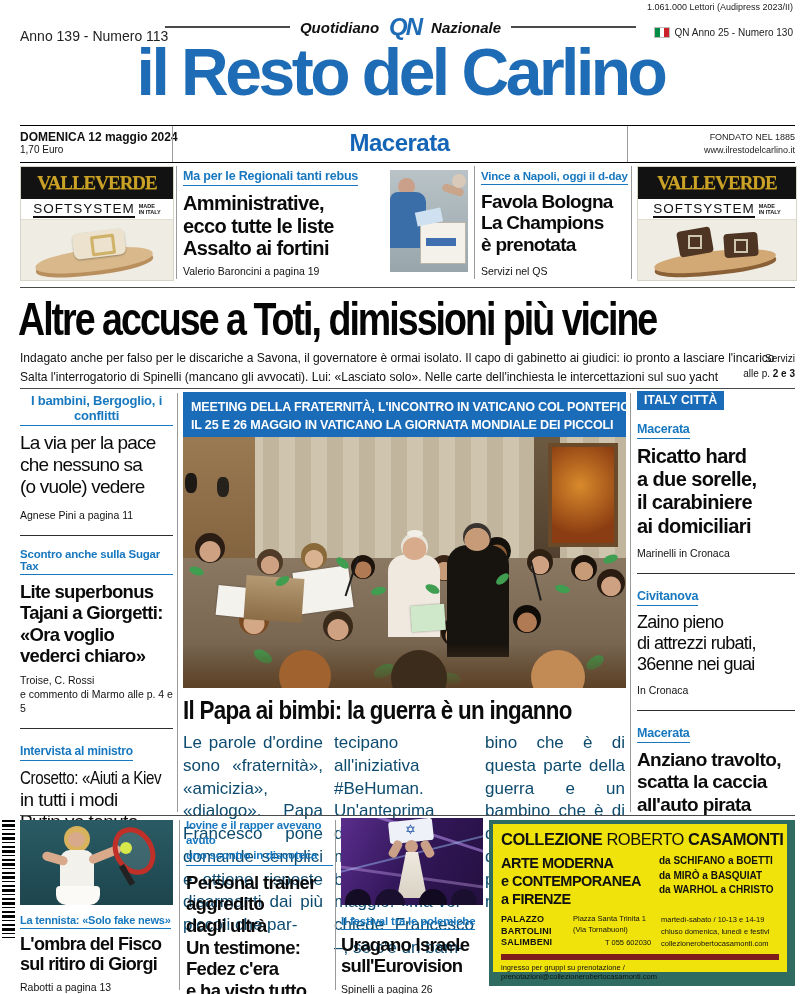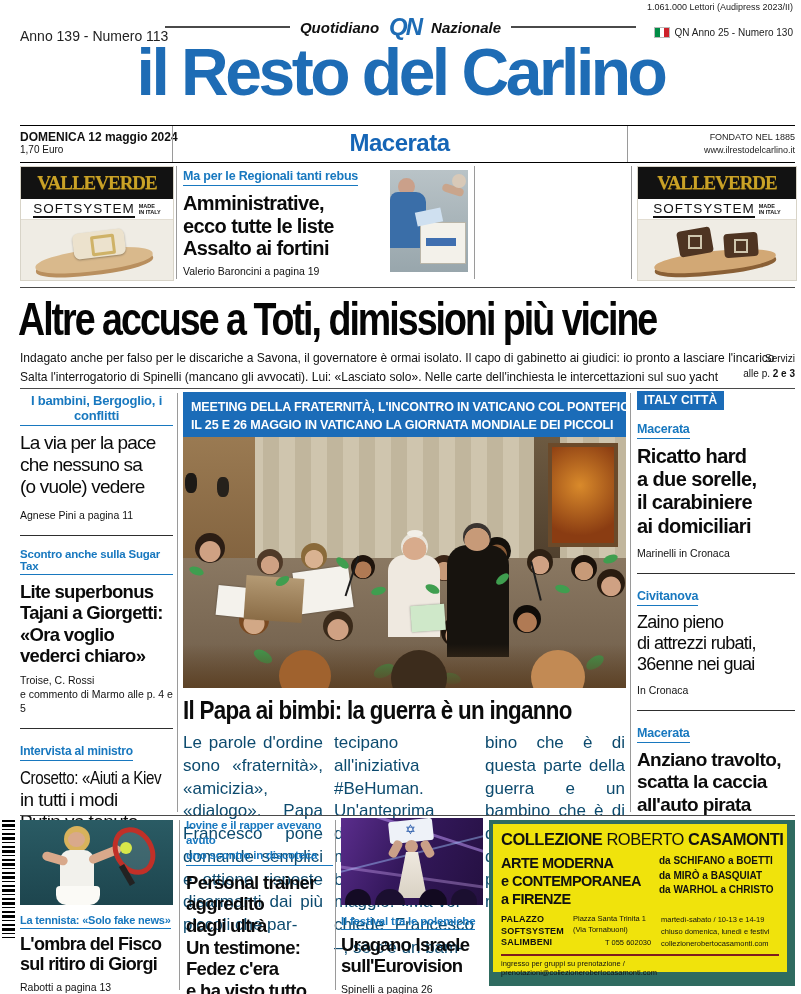--- a/index.html
+++ b/index.html
@@ -95,20 +95,29 @@
     <div class="abs" style="left:0px;top:22px;width:36px;height:56px;background:#3a6ea8;border-radius:8px 10px 0 0;"></div>
     <div class="abs" style="left:52px;top:16px;width:22px;height:8px;background:#c9a58c;border-radius:4px;transform:rotate(18deg);"></div>
     <div class="head" style="left:62px;top:4px;width:14px;height:14px;background:#d8c9b8;"></div>
     <div class="abs" style="left:30px;top:52px;width:44px;height:40px;background:#f3f1ea;border:1px solid #b9b5a8;"></div>
     <div class="abs" style="left:36px;top:68px;width:30px;height:8px;background:#3f6fb0;"></div>
     <div class="abs" style="left:26px;top:40px;width:26px;height:14px;background:#cfe0f0;transform:rotate(-12deg);"></div>
   </div>
 
   <div class="vline abs" style="left:474px;top:166px;height:113px;"></div>
 
+  <div class="abs" style="left:481px;top:166px;width:147px;height:113px;">
+    <span class="kicker" style="font-size:11.5px;">Vince a Napoli, oggi il d-day</span>
+    <div class="hl b prelines" style="font-size:19px;margin-top:6px;letter-spacing:-0.7px;">Favola Bologna
+La Champions
+è prenotata</div>
+    <div class="byline" style="position:absolute;bottom:2px;left:0;">
+      <span>Servizi nel </span><strong>QS</strong>
+    </div>
+  </div>
 
   <div class="vline abs" style="left:631px;top:166px;height:113px;"></div>
 
   <div class="abs" style="left:637px;top:166px;width:158px;height:113px;background:#efece4;border:1px solid #d8d4c8;">
     <div style="background:#121212;height:32px;text-align:center;">
       <span class="vv-gold" style="font-size:19px;letter-spacing:-1px;line-height:32px;">VALLEVERDE</span>
     </div>
     <div style="background:#fff;height:20px;display:flex;align-items:center;justify-content:center;gap:4px;border-bottom:1px solid #e2ddd2;">
       <span style="font-size:13.5px;letter-spacing:1px;color:#111;border-bottom:2px solid #111;">SOFTSYSTEM</span>
       <span class="prelines" style="font-size:5.5px;font-weight:bold;color:#111;line-height:1.1;">MADE
@@ -360,30 +369,30 @@
           <div>a FIRENZE</div>
         </div>
         <div style="flex:1;font-weight:bold;font-size:10px;line-height:1.45;color:#111;">
           <div>da SCHIFANO a BOETTI</div>
           <div>da MIRÒ a BASQUIAT</div>
           <div>da WARHOL a CHRISTO</div>
         </div>
       </div>
       <div style="display:flex;margin-top:6px;font-size:7.5px;color:#111;">
         <div class="prelines b" style="width:72px;font-size:9px;line-height:1.25;letter-spacing:0.2px;">PALAZZO
-SOFTSYSTEM
+BARTOLINI
 SALIMBENI</div>
         <div style="width:88px;line-height:1.4;">
           <div>Piazza Santa Trinita 1</div>
           <div>(Via Tornabuoni)</div>
           <div style="margin-top:3px;margin-left:32px;">T 055 602030</div>
         </div>
         <div style="flex:1;line-height:1.55;">
           <div>martedì-sabato / 10-13 e 14-19</div>
           <div>chiuso domenica, lunedì e festivi</div>
           <div>collezionerobertocasamonti.com</div>
         </div>
       </div>
-      <div style="margin-top:5px;border-top:2px solid #7f1d1d;padding-top:3px;font-size:7.5px;color:#111;">ingresso per gruppi su prenotazione  /  prenotazioni@collezionerobertocasamonti.com</div>
+      <div style="margin-top:5px;border-top:6px solid #7f1d1d;padding-top:3px;font-size:7.5px;color:#111;">ingresso per gruppi su prenotazione  /  prenotazioni@collezionerobertocasamonti.com</div>
     </div>
   </div>
 
 </div>
 
 </body></html>

